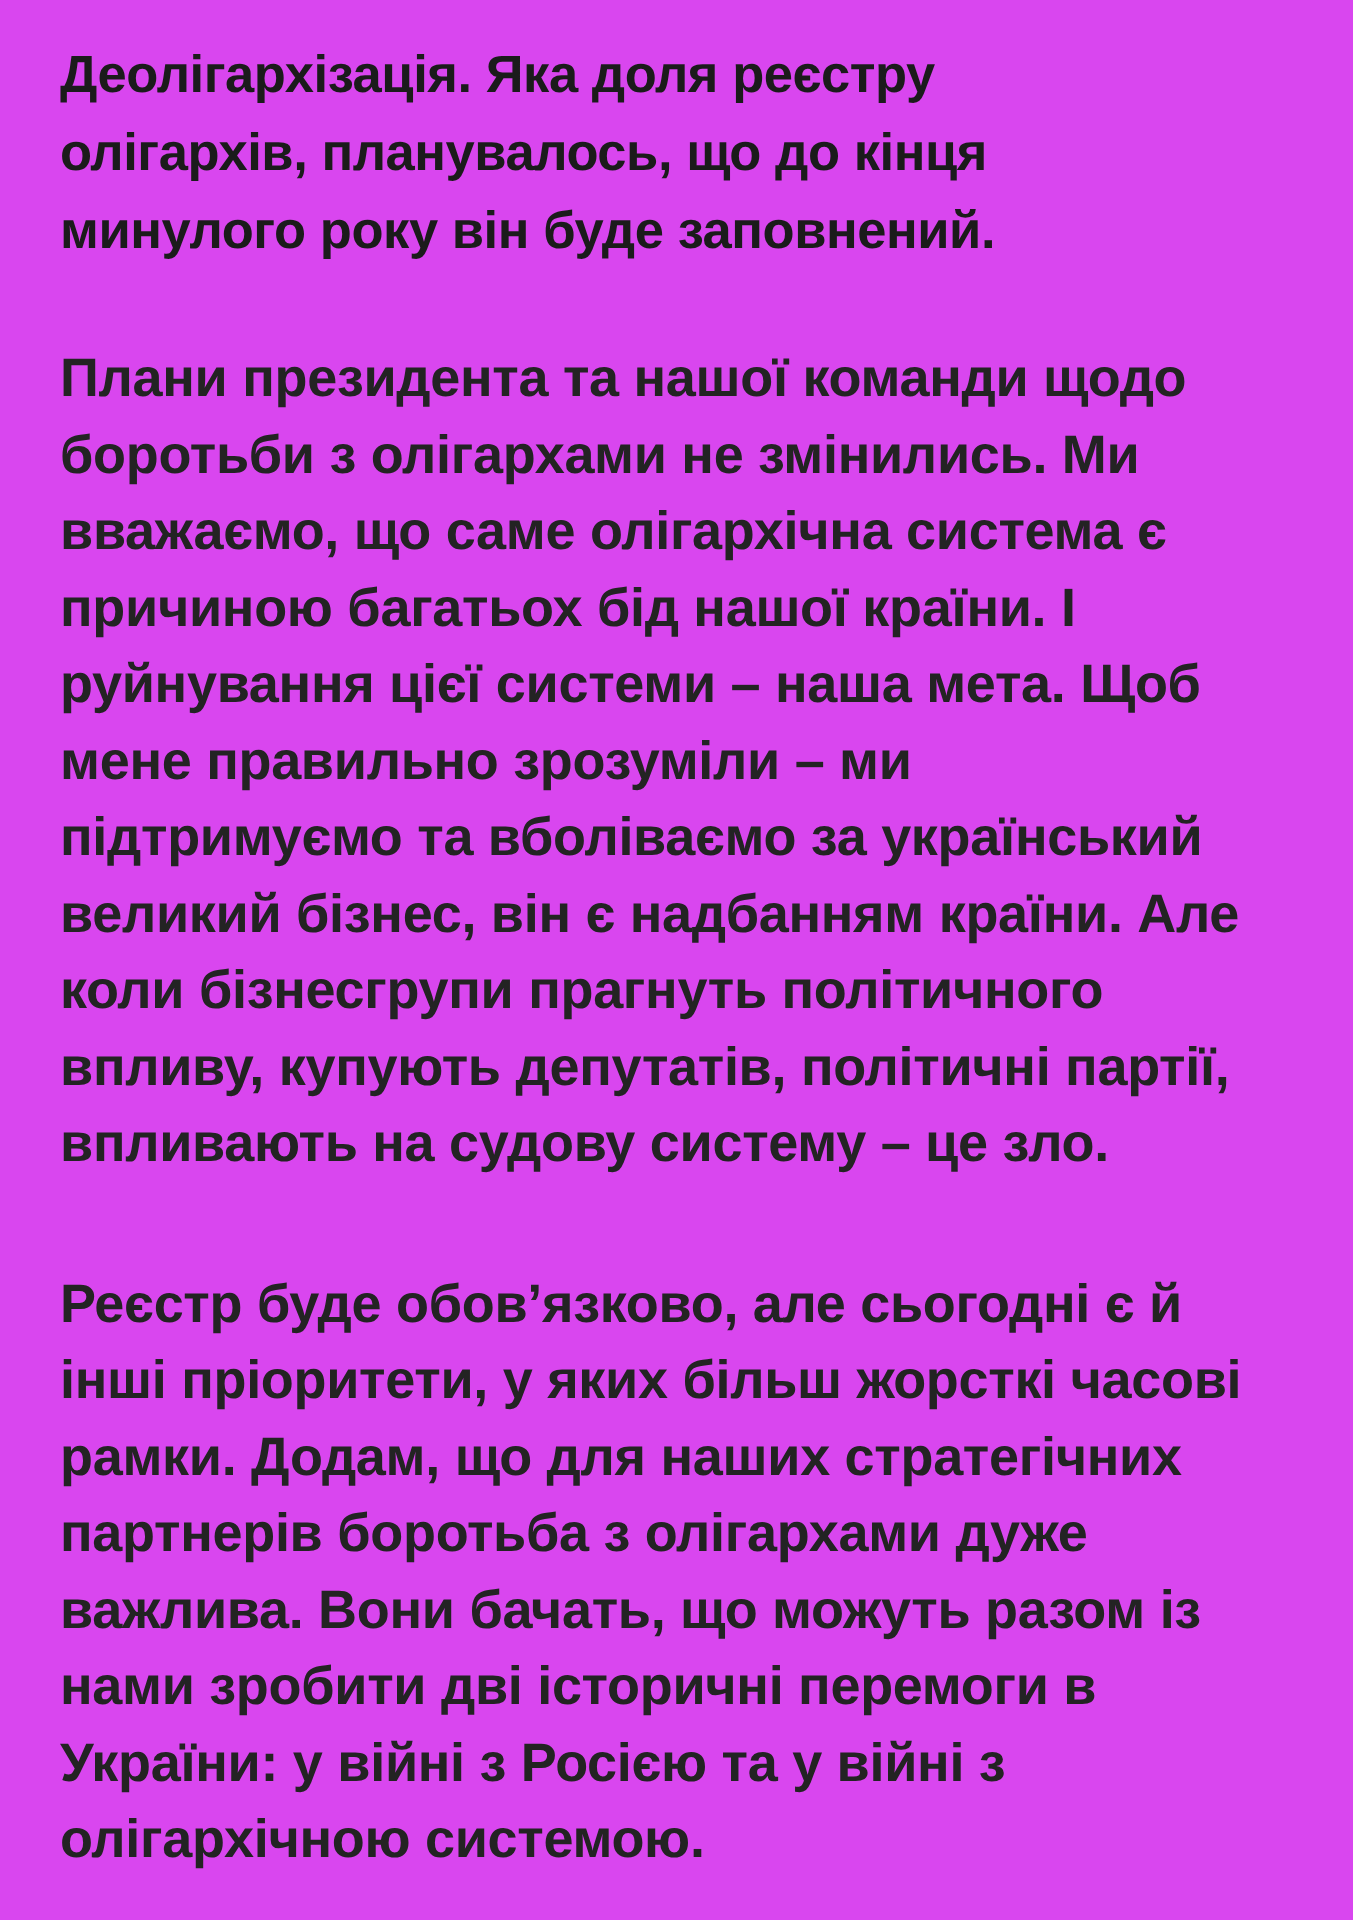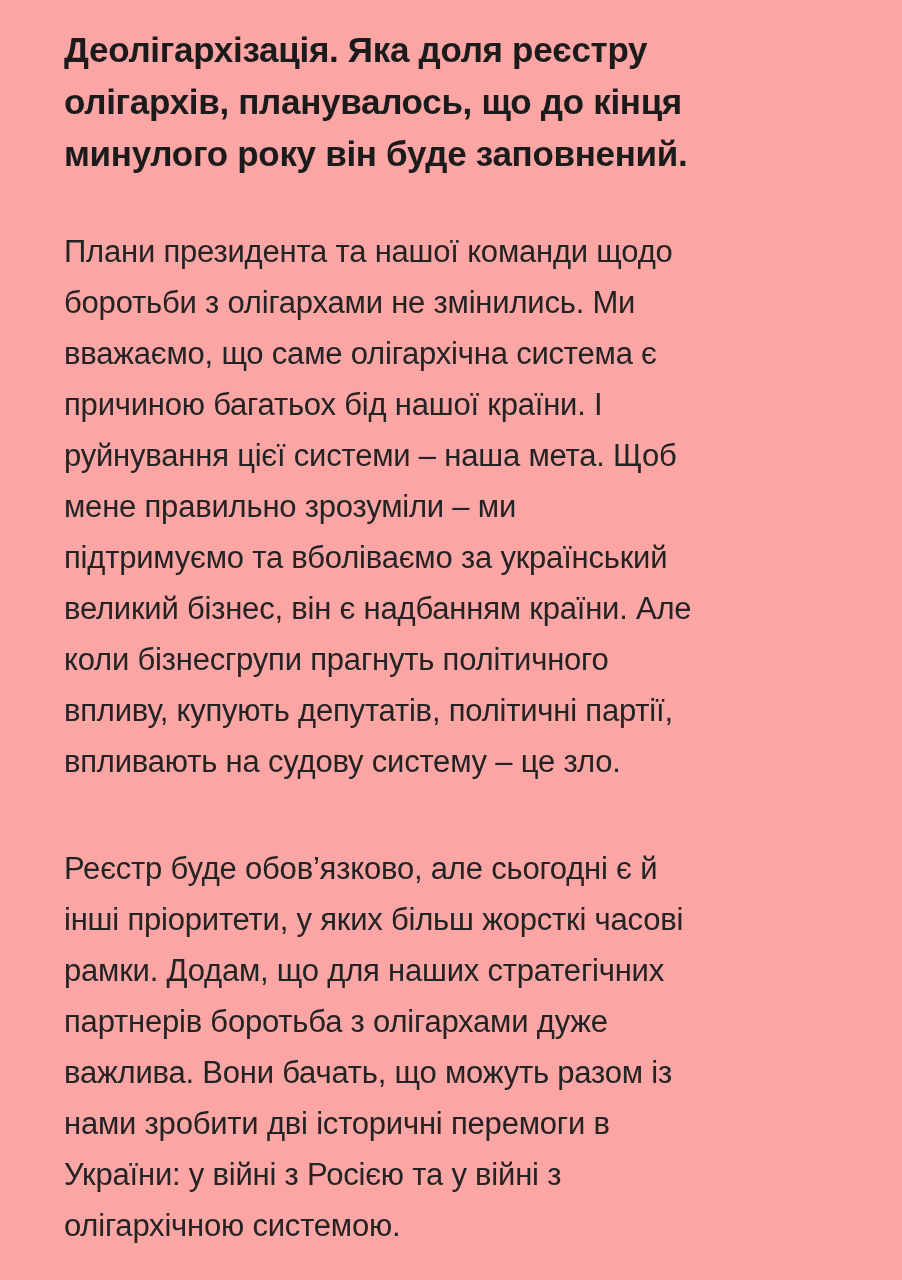--- a/index.html
+++ b/index.html
@@ -4,39 +4,39 @@
 <style>
   html, body {
     margin: 0;
     padding: 0;
     background: #fbfbfb;
   }
   .page {
     width: 902px;
     height: 1280px;
     box-sizing: border-box;
-    padding: 24px 30px 0 64px;
-    background: #fca5a5;
+    padding: 24px 30px 0 40px;
+    background: #d946ef;
     font-family: "Liberation Sans", "DejaVu Sans", sans-serif;
     overflow: hidden;
   }
   .article-heading {
     margin: 0 0 46px 0;
     font-size: 35px;
     line-height: 52px;
     font-weight: 700;
     color: #1b1b1b;
     letter-spacing: -0.3px;
     white-space: pre-line;
   }
   .article-paragraph {
     margin: 0 0 56px 0;
-    font-size: 31px;
+    font-size: 36px;
     line-height: 51px;
-    font-weight: 400;
+    font-weight: 700;
     color: #232323;
     letter-spacing: -0.2px;
     white-space: pre-line;
   }
 </style>
 </head>
 <body>
 
 <main class="page">
   <h1 class="article-heading">Деолігархізація. Яка доля реєстру

